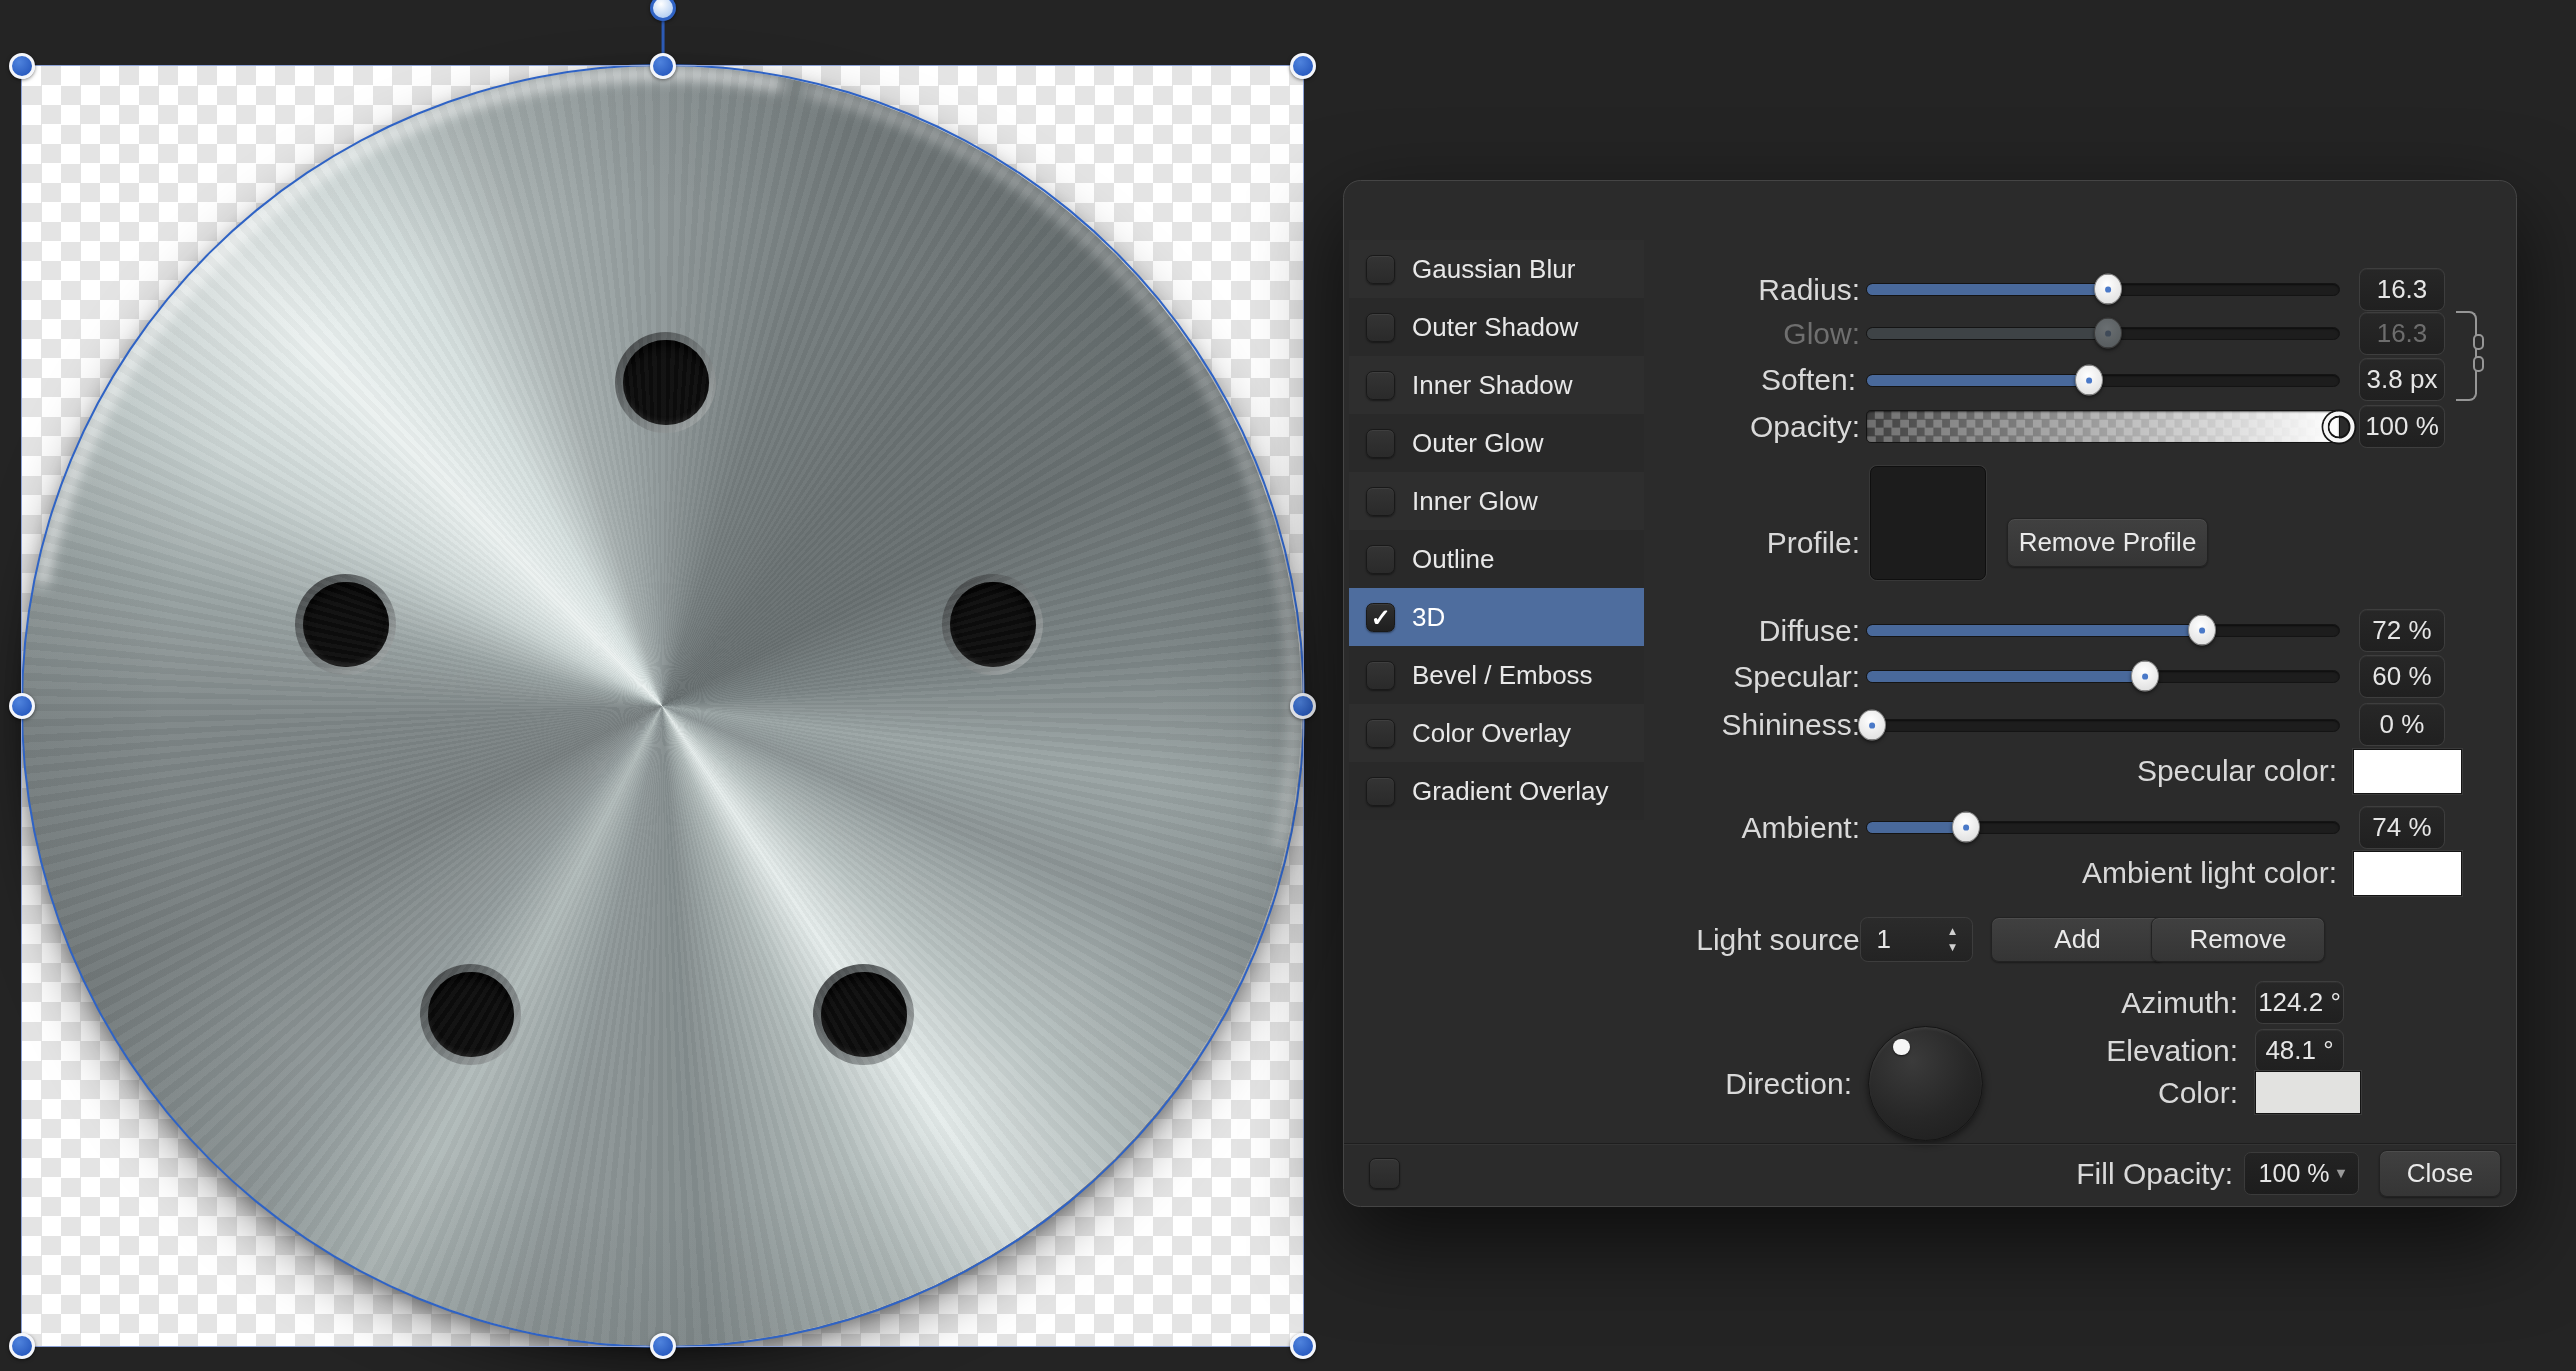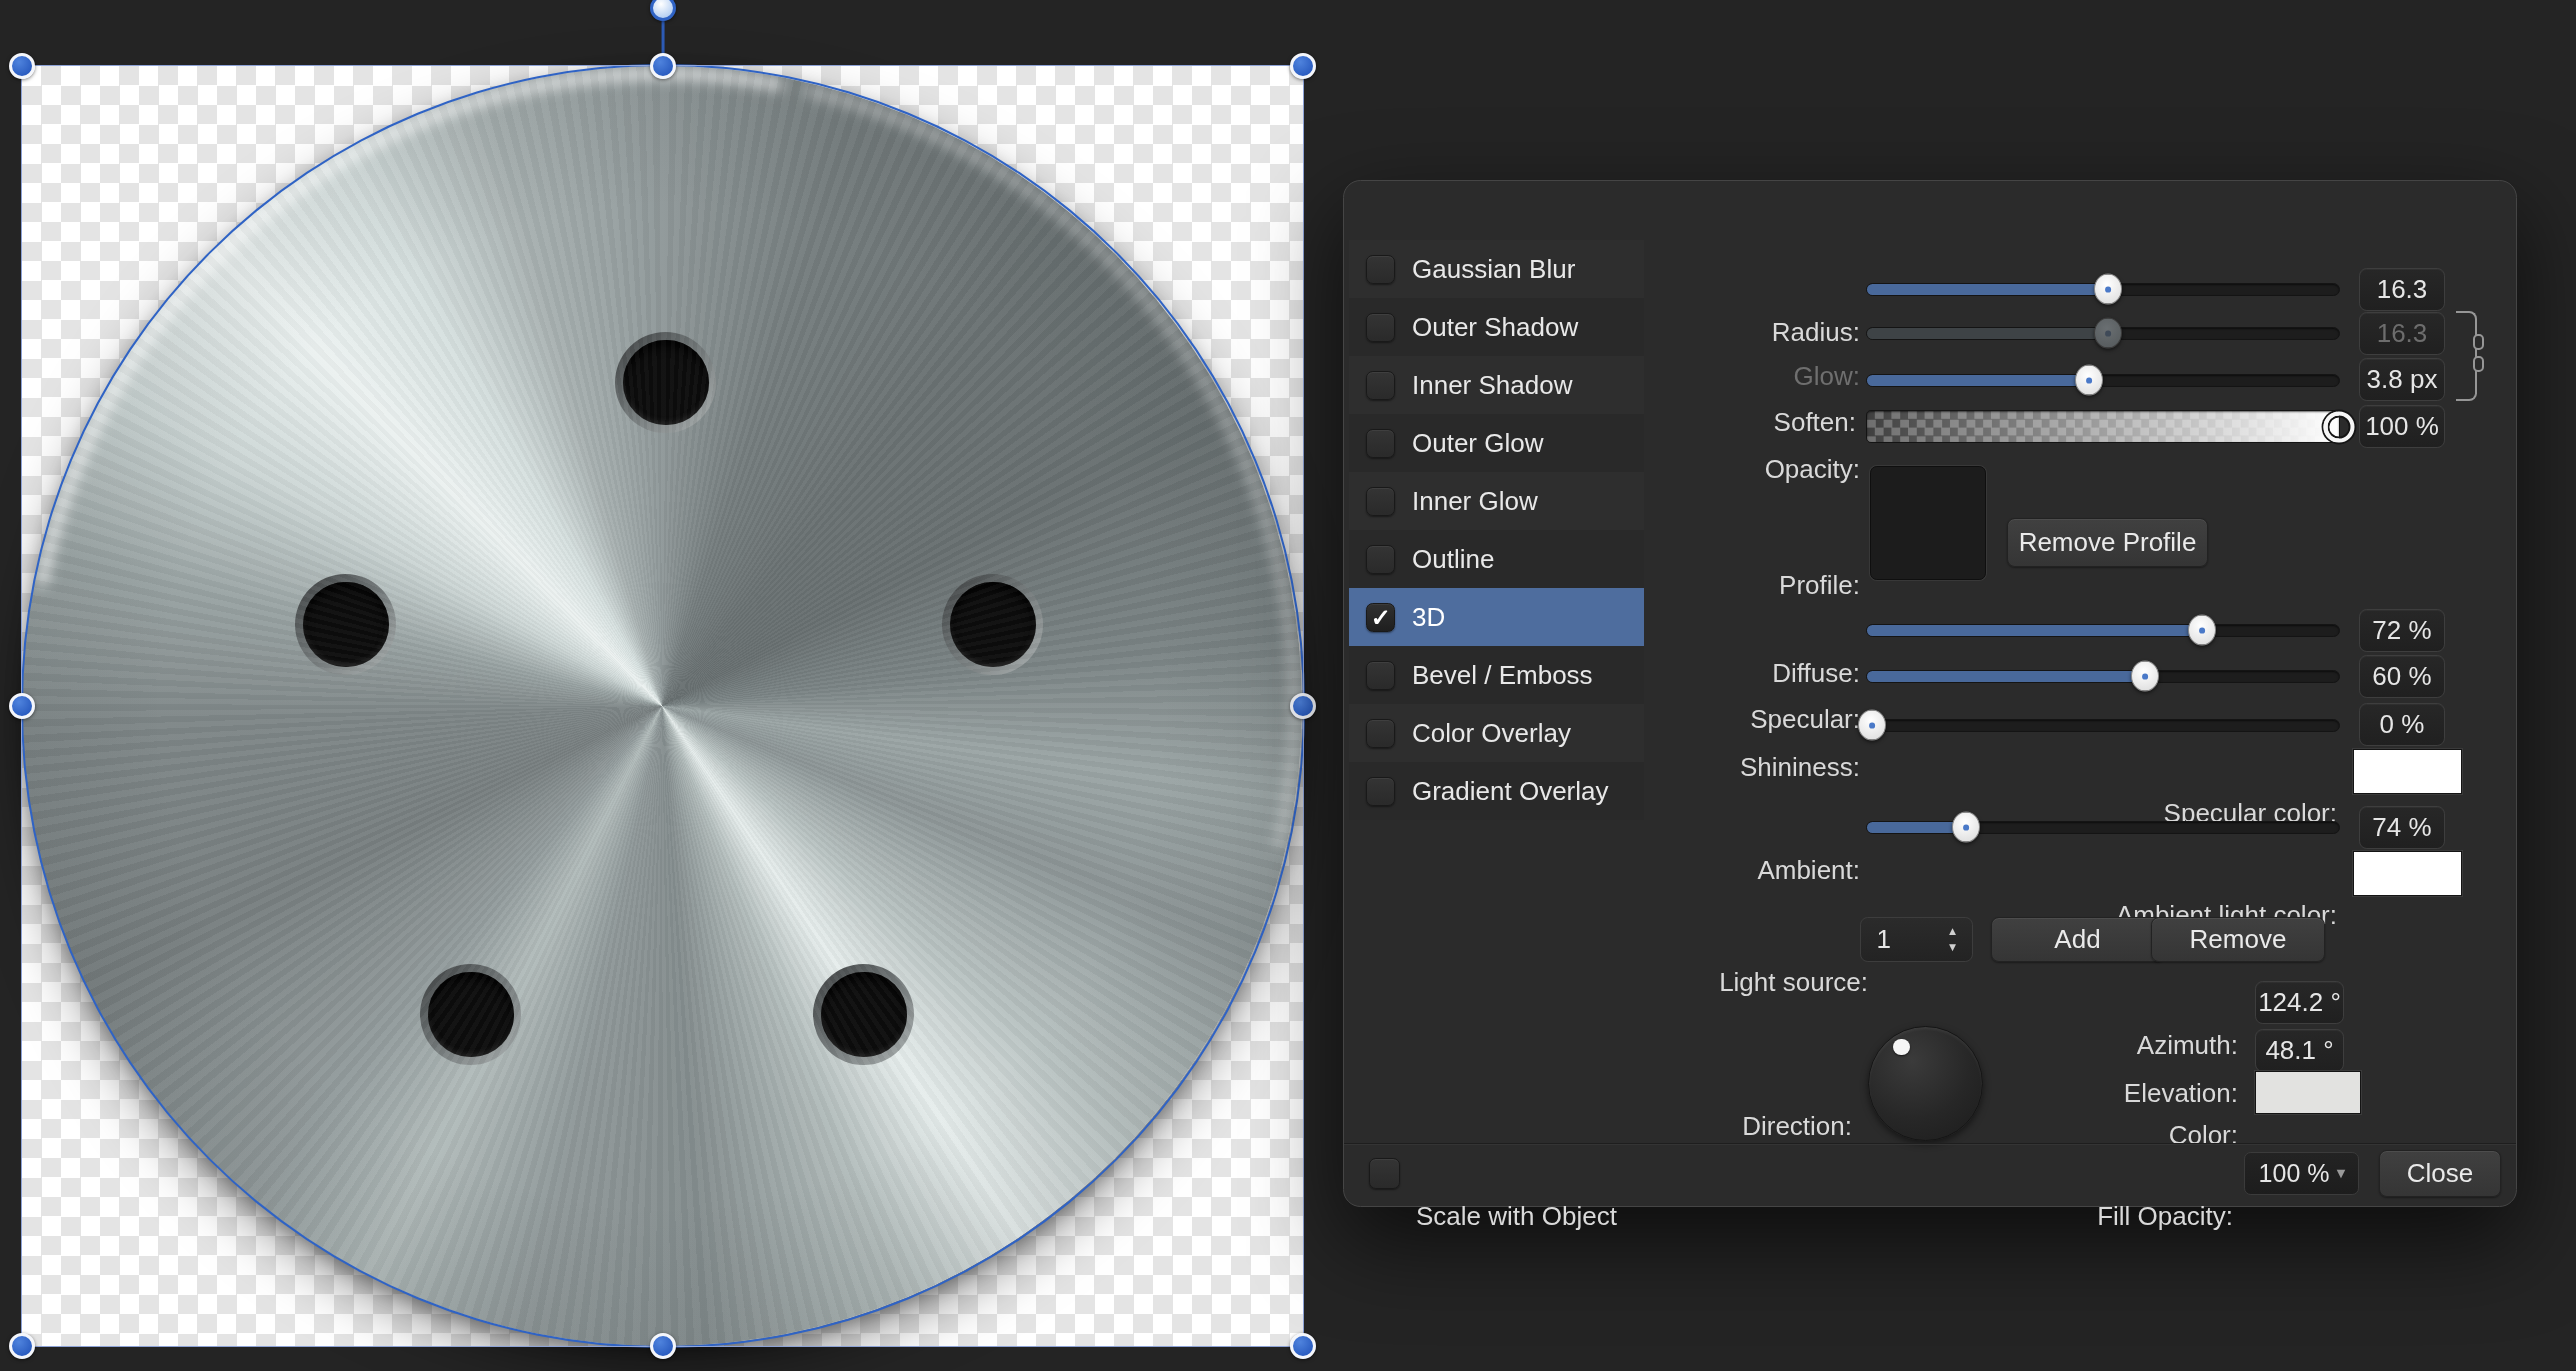--- a/index.html
+++ b/index.html
@@ -80,21 +80,21 @@
   .cb {
     width:29px; height:29px; border-radius:6.8px; flex:none; position:relative;
     background:linear-gradient(#343434,#2a2a2a); border:1px solid #191919;
     box-shadow: inset 0 1px 0 rgba(255,255,255,0.06), 0 1px 1.9px rgba(0,0,0,0.45);
     color:#ffffff; font-size:24px; font-weight:bold; text-align:center; line-height:28px;
   }
   .cb.checked { background:linear-gradient(#303030,#1f1f1f); }
   .cb span { display:block; }
 
   
-  .lbl { position:absolute; text-align:right; font-size:26px; color:#d9d9d9; line-height:45px; height:45px;margin-top:43px; }
+  .lbl { position:absolute; text-align:right; font-size:30px; color:#d9d9d9; line-height:45px; height:45px; }
   .lbl.dim { color:#6f6f6f; }
   .track {
     position:absolute; height:12.7px; border-radius:6.8px; background:#1d1d1d;
     border:1px solid #141414; box-shadow: inset 0 1px 1.9px rgba(0,0,0,0.6);
   }
   .fill { position:absolute; left:0; top:0; bottom:0; border-radius:6.8px; background:#49699b; }
   .fill.dim { background:#3e4346; }
   .thumb {
     position:absolute; width:28px; height:31px; border-radius:50%; top:50%;
     background:radial-gradient(circle at 45% 35%, #ffffff, #dadada);
@@ -323,21 +323,20 @@
   <div class="valbox" style="left:911px; top:800px; width:89px;">124.2 °</div>
 
   <span class="lbl" style="left:585px; width:309px; top:847px;">Elevation:</span>
   <div class="valbox" style="left:911px; top:848px; width:89px;">48.1 °</div>
 
   <span class="lbl" style="left:585px; width:309px; top:889px;">Color:</span>
   <div class="swatch" style="left: 911px; top: 890px; width: 106px; height: 43px; background: rgb(226, 226, 224);"></div>
 
   <div class="divider"></div>
   <div class="cb" style="position:absolute; left:25px; top:977px; width:31px; height:31px;"></div>
-  <span class="lbl" style="left:72px; width:390px; top:970px; text-align:left;">Scale with Object</span>
 
   <span class="lbl" style="left:585px; width:304px; top:970px;">Fill Opacity:</span>
   <div class="dd">
     <span>100 %</span>
     <span class="arr">▼</span>
   </div>
   <div class="btn" style="left:1035px; top:969px; width:122px; height:47px;">Close</div>
 </div>
 
 

